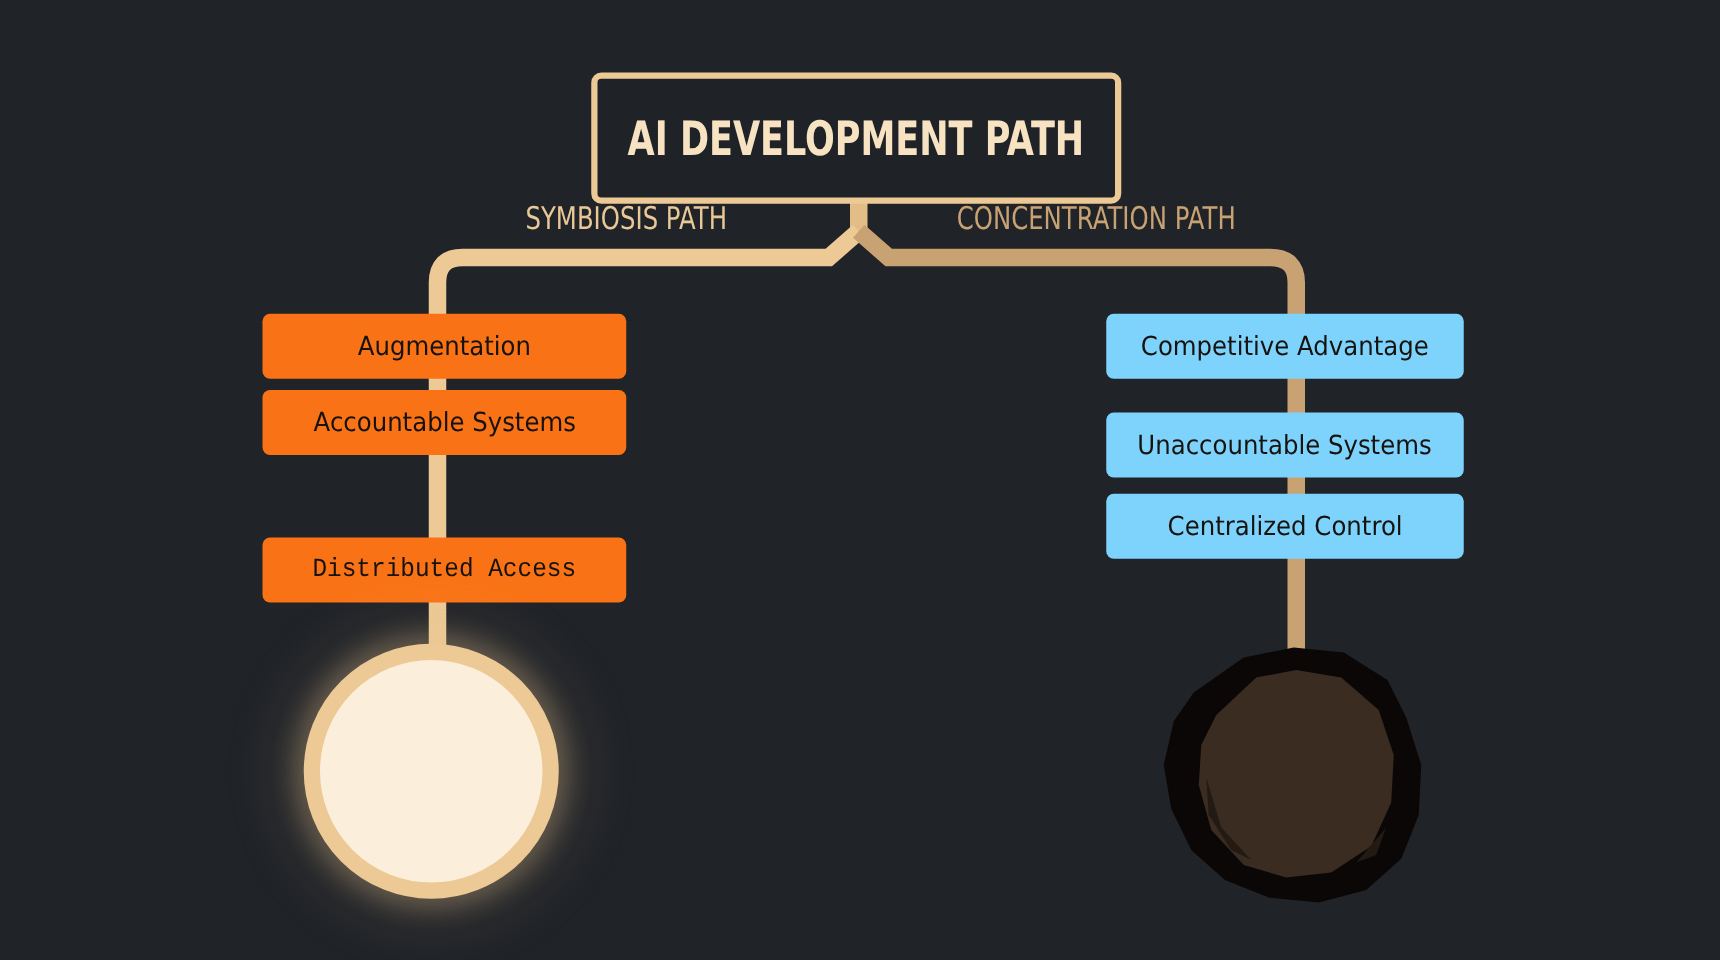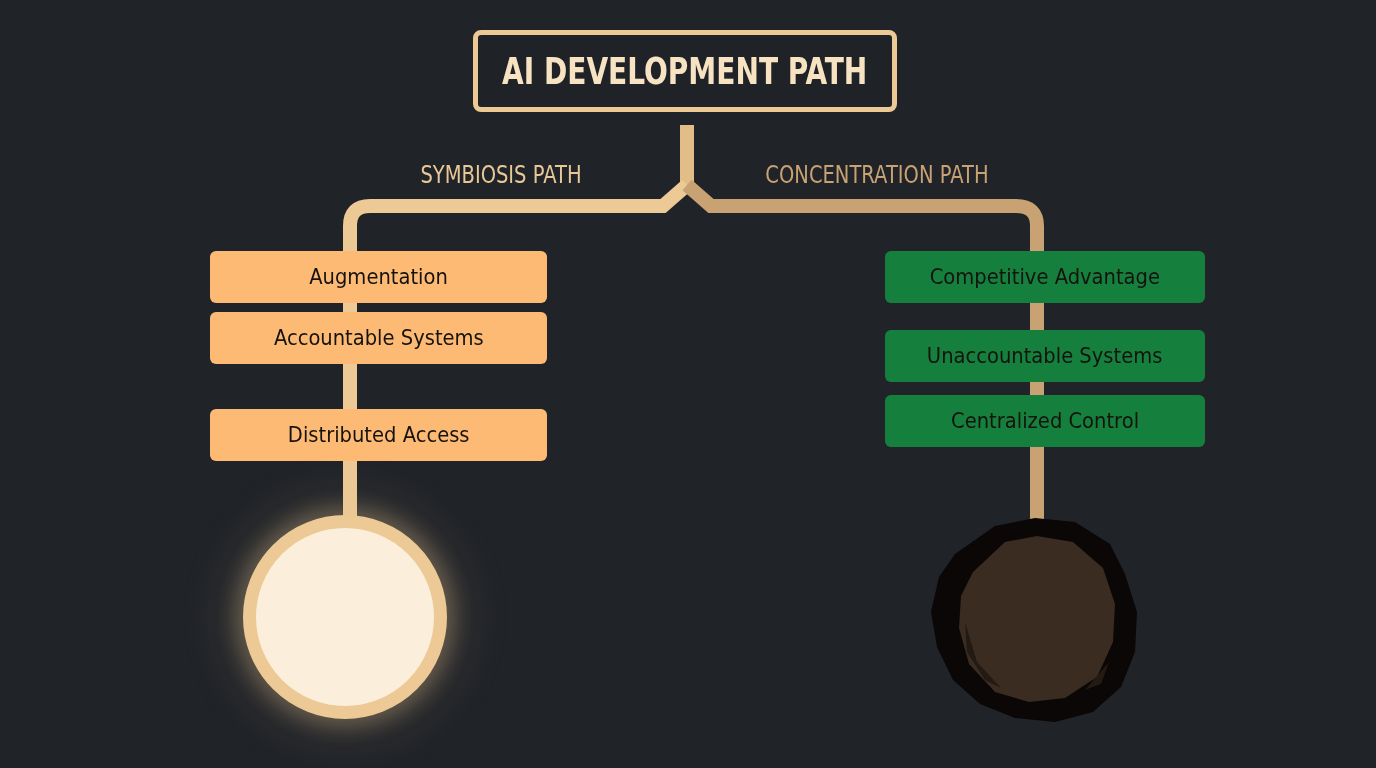--- a/index.html
+++ b/index.html
@@ -1,27 +1,27 @@
 <!DOCTYPE html>
 <html><head>
   <meta charset="utf-8">
   <style>
     html, body { margin:0; padding:0; }
     body { width:1376px; height:768px; background:#202328; overflow:hidden; position:relative; font-family:"DejaVu Sans", sans-serif; }
     .abs { position:absolute; }
     svg.lines { position:absolute; left:0; top:0; }
-    .title-box { left:473px; top:30px; width:424px; height:82px; border:5px solid #ecc995; border-radius:8px; background:#1f2227; box-sizing:border-box; display:flex; align-items:center; justify-content:center; }
+    .title-box { left:473px; top:58px; width:424px; height:105px; border:5px solid #ecc995; border-radius:8px; background:#1f2227; box-sizing:border-box; display:flex; align-items:center; justify-content:center; }
     .title-text { font-family:"DejaVu Sans Condensed","DejaVu Sans", sans-serif; font-stretch:condensed; font-weight:bold; color:#f7e3c2; font-size:38px; letter-spacing:0px; transform:scaleX(0.82); white-space:nowrap; }
     .path-label { font-family:"DejaVu Sans", sans-serif; font-size:25px; transform:scaleX(0.78); white-space:nowrap; top:160px; }
     .lbl-left { color:#e9c897; left:385px; width:232px; text-align:center; }
     .lbl-right { color:#c9a274; left:735px; width:276px; text-align:center; }
     .node { height:52px; border-radius:6px; display:flex; align-items:center; justify-content:center; box-sizing:border-box; color:#16130f; font-family:"DejaVu Sans", sans-serif; font-size:21px; white-space:nowrap; }
     .node span { display:inline-block; transform:scaleX(0.93); }
-    .node-left { left:210px; width:337px; background:#fdba74; }
-    .node-right { left:885px; width:320px; background:#15803d; }
+    .node-left { left:210px; width:291px; background:#f97316; }
+    .node-right { left:885px; width:286px; background:#7dd3fc; }
     .sun { left:243px; top:515px; width:204px; height:204px; border-radius:50%; background:#fbeedb; border:13px solid #ecc995; box-sizing:border-box; box-shadow:0 0 20px 8px rgba(236,201,149,0.28), 0 0 50px 18px rgba(236,201,149,0.12); }
   </style>
 </head>
 <body>
 
 <svg class="lines" width="1376" height="768">
 
   <rect x="680" y="125" width="14" height="60" fill="#e2bd88"></rect>
 
   <path d="M687 185 L663 206 L370 206 Q350 206 350 226 L350 520" fill="none" stroke="#ecc995" stroke-width="14"></path>
@@ -35,21 +35,21 @@
 
 <div class="abs path-label lbl-left">SYMBIOSIS PATH</div>
 <div class="abs path-label lbl-right">CONCENTRATION PATH</div>
 
 <div class="abs node node-left" style="top:251px;">
     <span>Augmentation</span>
   </div>
 <div class="abs node node-left" style="top:312px;">
     <span>Accountable Systems</span>
   </div>
-<div class="abs node node-left" style="top:409px;">
+<div class="abs node node-left" style="top:430px;font-family:Liberation Mono, monospace;">
     <span>Distributed Access</span>
   </div>
 
 <div class="abs node node-right" style="top:251px;">
     <span>Competitive Advantage</span>
   </div>
 <div class="abs node node-right" style="top:330px;text-align:right;">
     <span>Unaccountable Systems</span>
   </div>
 <div class="abs node node-right" style="top:395px;justify-content:center;">

